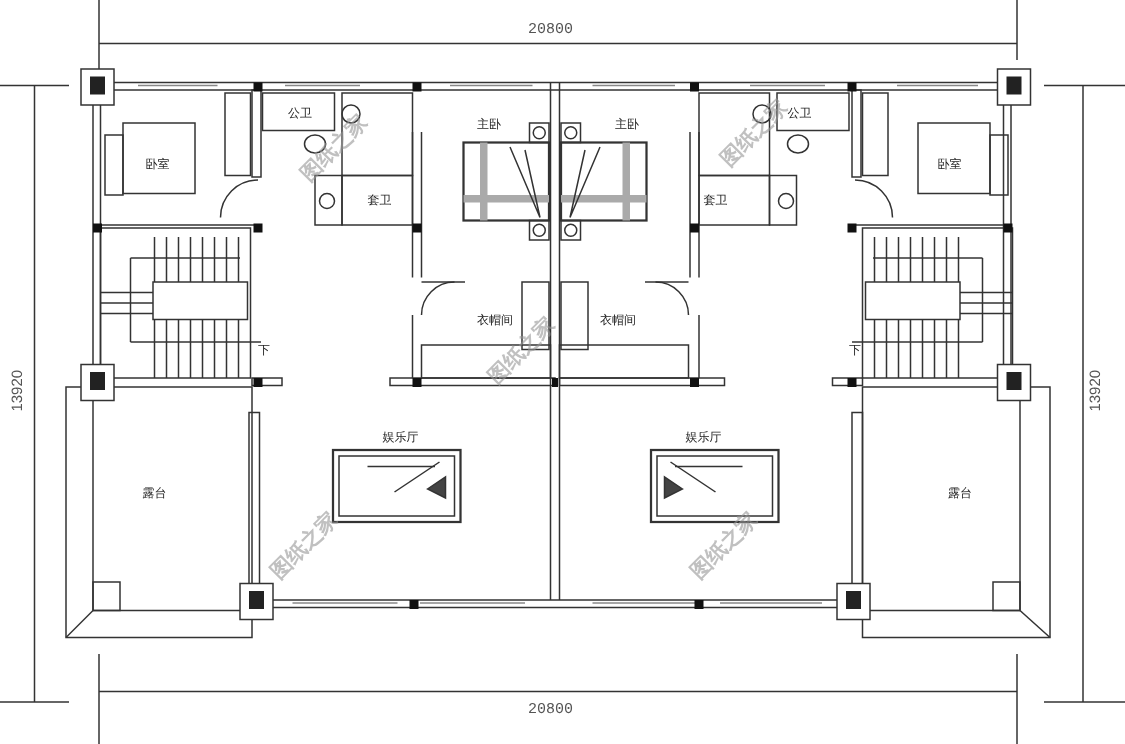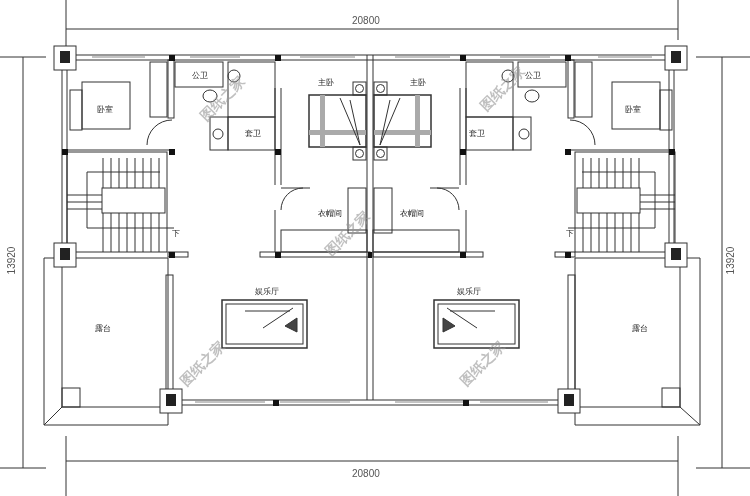--- a/index.html
+++ b/index.html
@@ -1,19 +1,19 @@
 <!DOCTYPE html>
 <html><head>
 <meta charset="utf-8">
 <style>
   html,body{margin:0;padding:0;background:#fff;}
   body{width:750px;height:496px;position:relative;overflow:hidden;font-family:"DejaVu Sans",sans-serif;}
   #plan{position:absolute;left:0;top:0;}
   .lbl{position:absolute;font-size:8px;color:#222;font-family:Liberation Serif, serif;white-space:nowrap;}
-  .dim{position:absolute;font-size:10px;color:#555;font-family:Liberation Sans, sans-serif;}
+  .dim{position:absolute;font-size:10px;color:#555;font-family:Liberation Mono, monospace;}
   .dimv{position:absolute;font-size:10px;color:#555;font-family:"Liberation Sans",sans-serif;transform:rotate(-90deg);transform-origin:center;}
   .wm{position:absolute;font-size:14px;color:rgba(150,150,150,0.6);transform:rotate(-45deg);white-space:nowrap;font-weight:bold;}
 </style>
 </head>
 <body>
 
 <svg id="plan" width="750" height="496" viewBox="0 0 750 496" xmlns="http://www.w3.org/2000/svg">
   <g fill="none" stroke="#333" stroke-width="1">
 
     <g>

